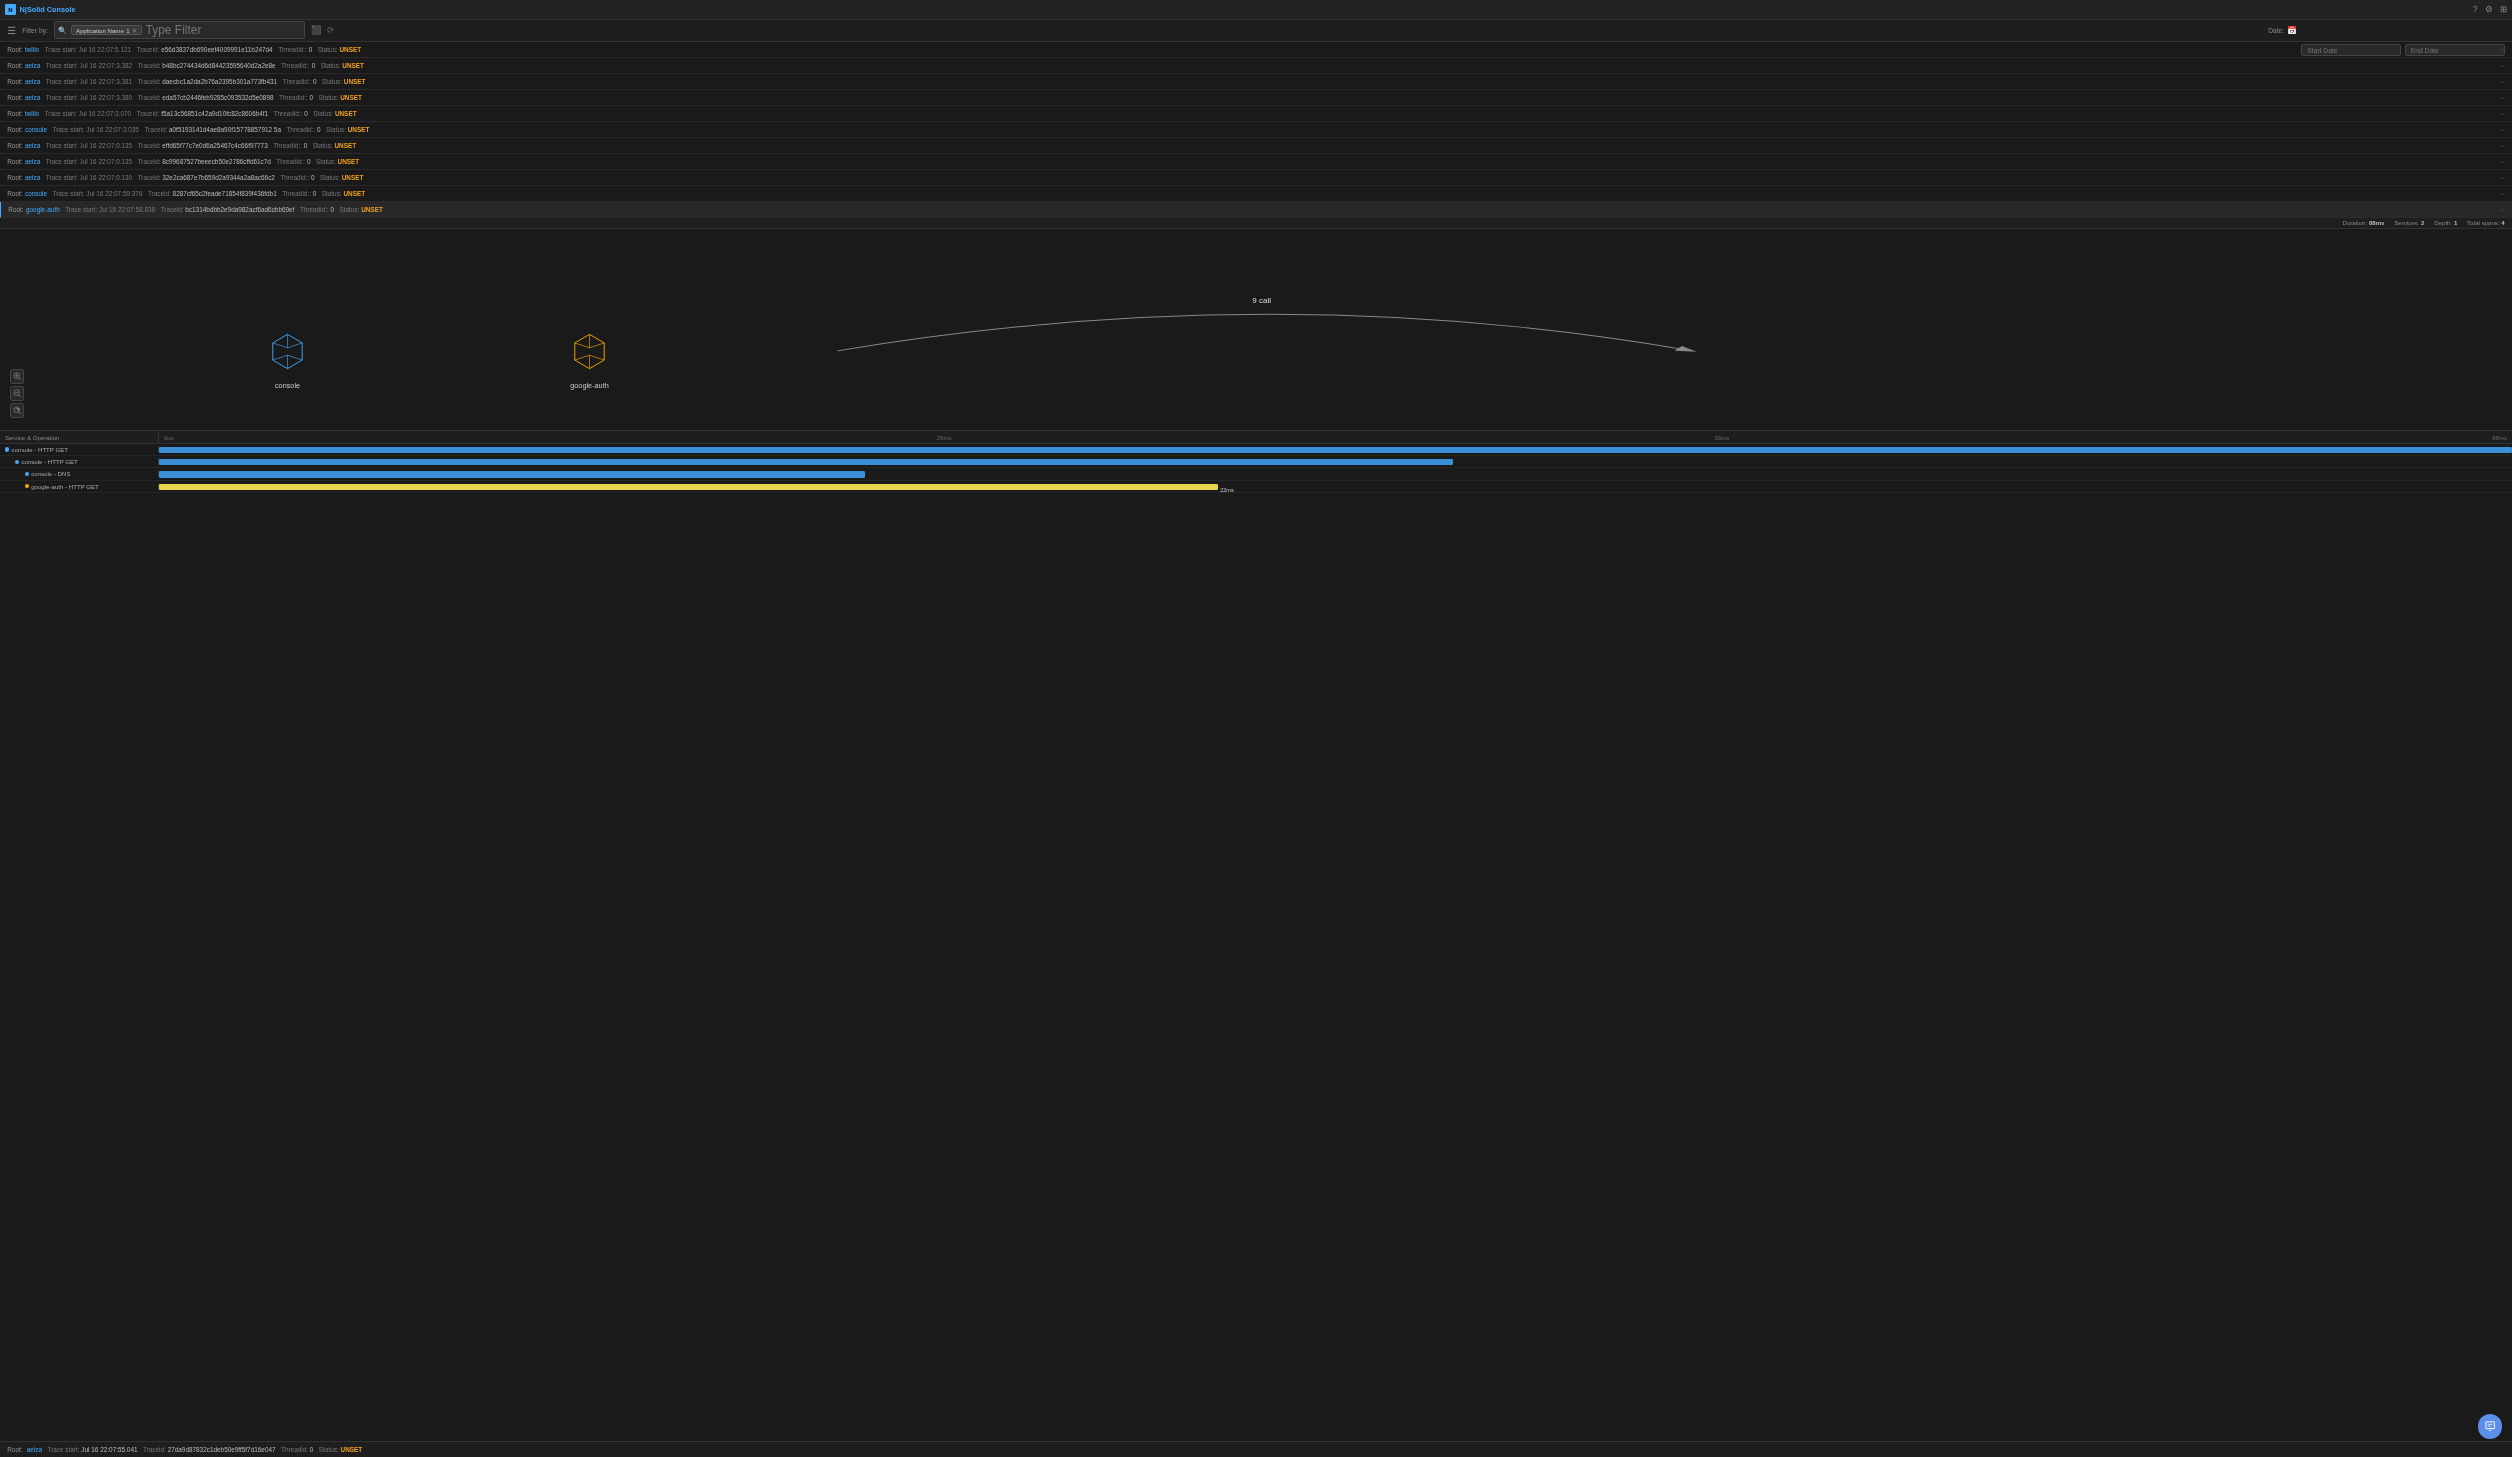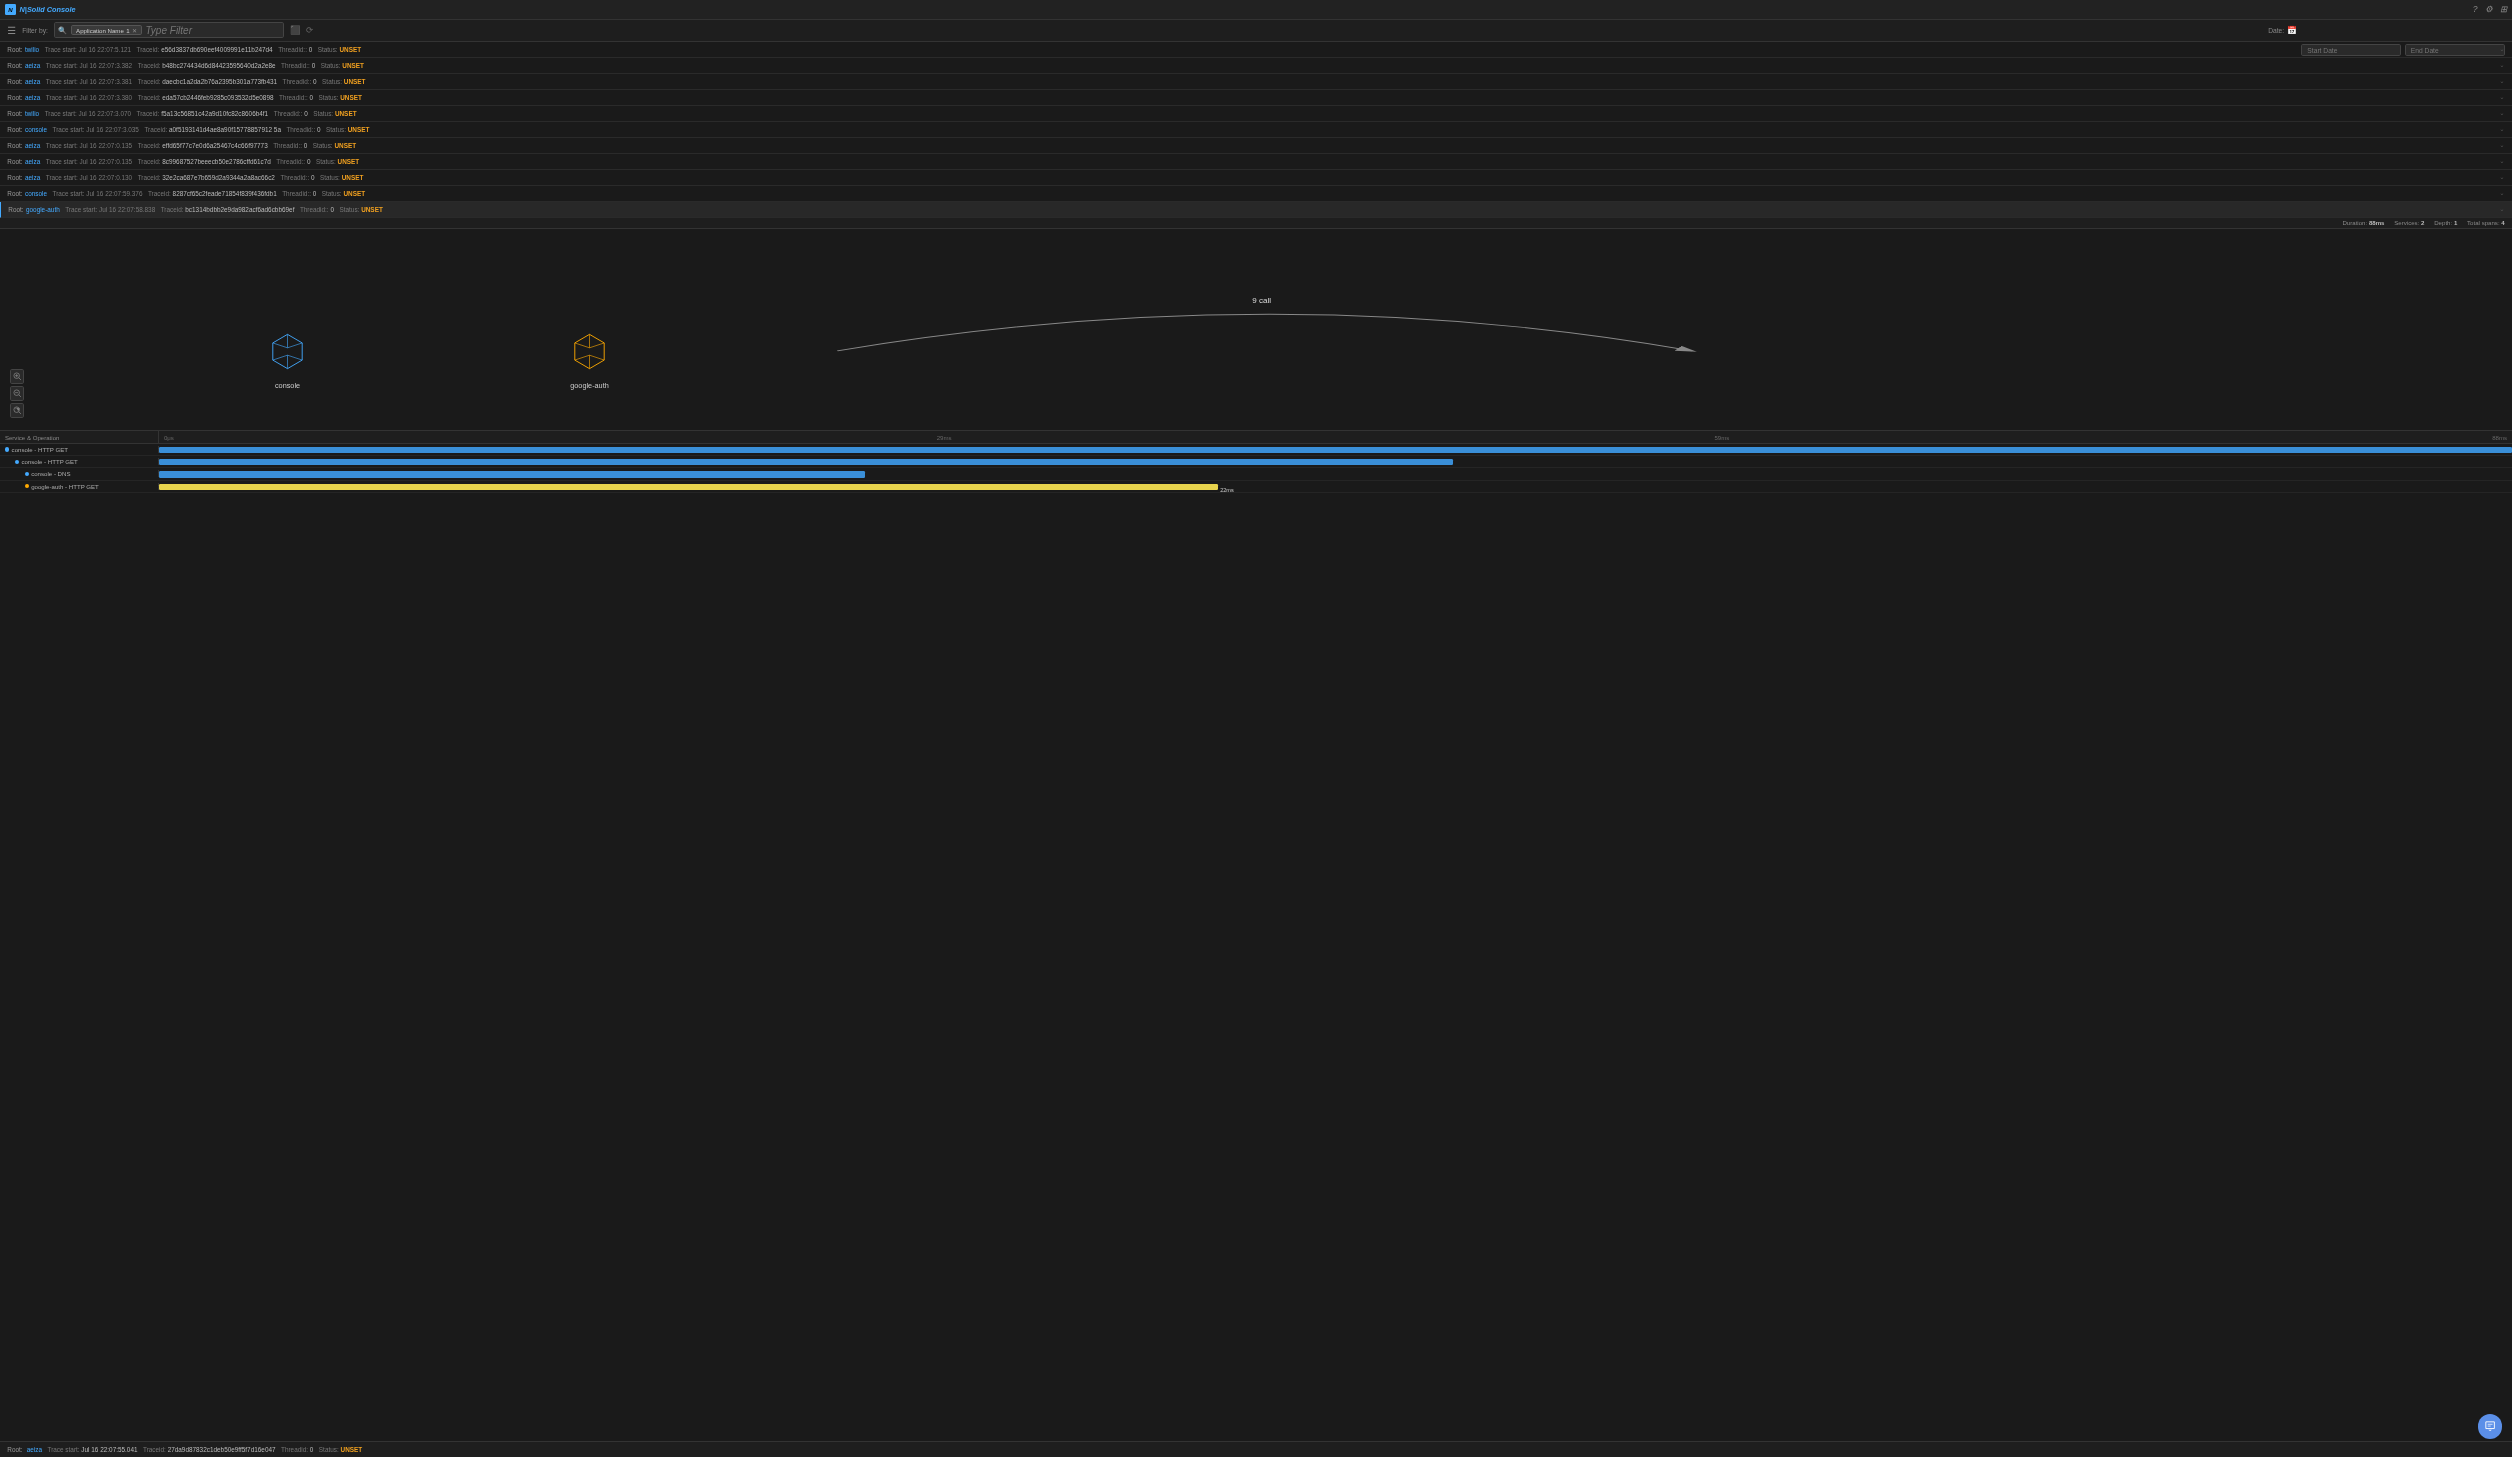--- a/index.html
+++ b/index.html
@@ -2,21 +2,21 @@
 <html style="font-size:9.8px"><head>
   <meta charset="utf-8">
   <style>
     * { box-sizing: border-box; margin: 0; padding: 0; }
     body { background: #1a1a1a; color: #ccc; font-family: 'Segoe UI', Arial, sans-serif; font-size: 6.7px; overflow: hidden; }
 
     
     .header {
       display: flex; align-items: center;
       background: #222; border-bottom: 0.6px solid #333;
-      height: 19.6px; padding: 0 4.9px; gap: 4.9px; font-style: italic;
+      height: 19.6px; padding: 0 4.9px; gap: 4.9px;
     }
     .header-logo { display: flex; align-items: center; gap: 3.7px; color: #4af; font-weight: bold; font-size: 7.3px; }
     .logo-icon { width: 11px; height: 11px; background: #4af; border-radius: 1.2px; display: flex; align-items: center; justify-content: center; color: #000; font-weight: bold; font-size: 6.1px; }
     .header-spacer { flex: 1; }
     .header-icons { display: flex; gap: 7.3px; align-items: center; }
     .header-icon { color: #888; font-size: 8.6px; cursor: pointer; }
 
     
     .toolbar {
       display: flex; align-items: center;
@@ -28,21 +28,21 @@
     .filter-input-area {
       display: flex; align-items: center;
       border: 0.6px solid #444; border-radius: 1.8px;
       background: #2a2a2a; padding: 1.2px 3.7px; gap: 3.7px; min-width: 171px;
     }
     .filter-tag {
       background: #3a3a3a; border: 0.6px solid #555; border-radius: 1.8px;
       padding: 0.6px 3.7px; color: #ccc; font-size: 6.1px; display: flex; align-items: center; gap: 2.4px;
     }
     .filter-tag-x { color: #888; cursor: pointer; }
-    .type-filter { background: none; border: none; color: #666; font-size: 10px; outline: none; flex: 1; font-style: italic; }
+    .type-filter { background: none; border: none; color: #666; font-size: 12px; outline: none; flex: 1; }
     .toolbar-icons { display: flex; gap: 4.9px; }
     .toolbar-icon { color: #666; cursor: pointer; font-size: 8.6px; }
     .toolbar-spacer { flex: 1; }
     .date-area { display: flex; align-items: center; gap: 3.7px; }
     .date-label { color: #888; font-size: 6.7px; }
     .date-input {
       background: #2a2a2a; border: 0.6px solid #444; border-radius: 1.8px;
       padding: 1.8px 4.9px; color: #666; font-size: 6.7px; min-width: 55px; margin-top: 40px;
     }
 

